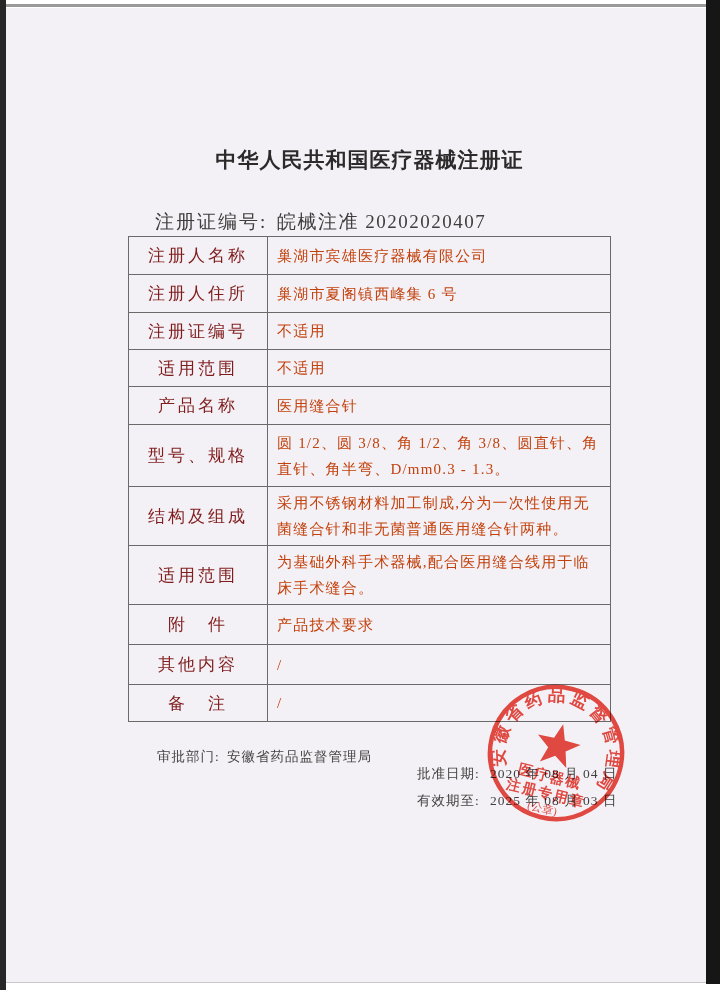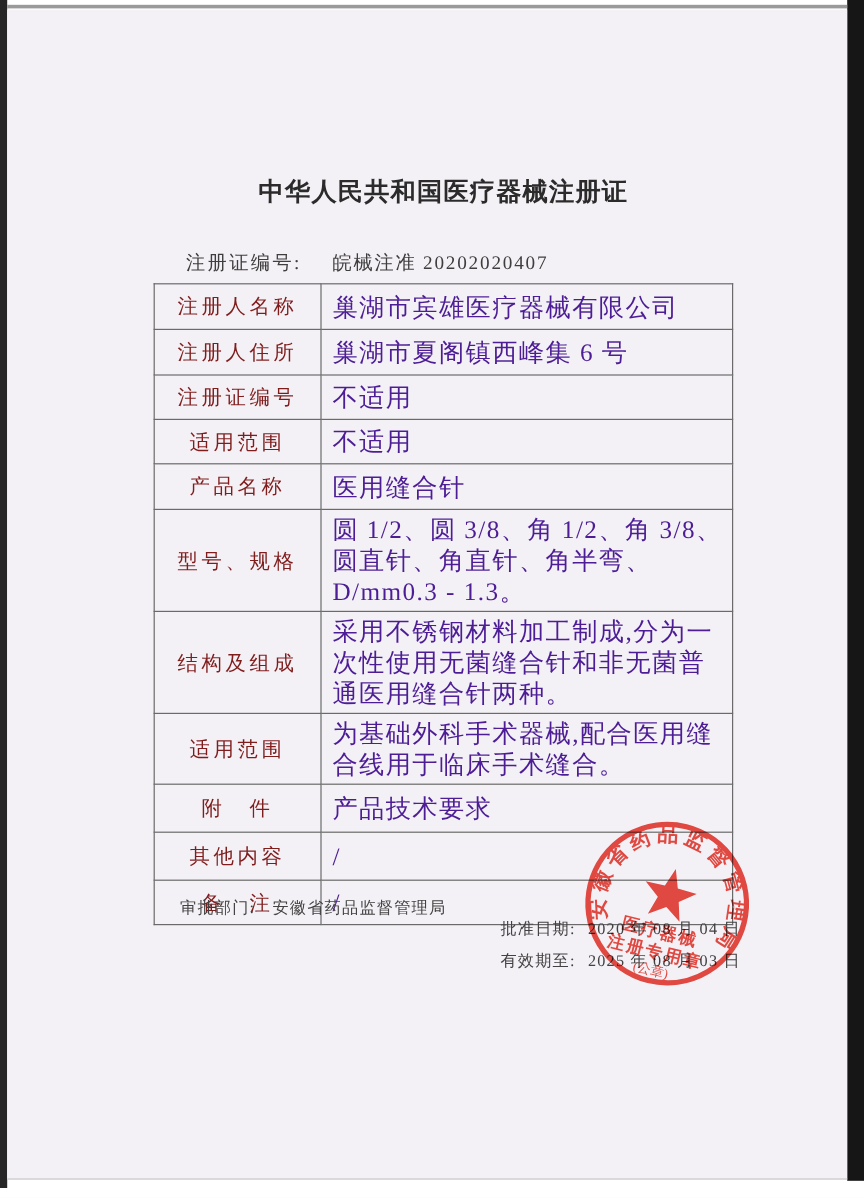--- a/index.html
+++ b/index.html
@@ -14,35 +14,35 @@
   .scan{position:relative;width:720px;height:998px;}
   .edge-left{position:absolute;left:0;top:0;width:6px;height:990px;background:#262626;}
   .edge-right{position:absolute;left:706px;top:0;width:14px;height:984px;background:#161616;}
   .edge-top{position:absolute;left:6px;top:4px;width:700px;height:3px;background:#9a9a9a;}
   .paper{position:absolute;left:6px;top:8px;width:700px;height:975px;background:var(--paper);
          border-bottom:1px solid #c9c6cc;}
 
   .title{position:absolute;left:122px;top:138px;width:483px;text-align:center;
          font-size:21px;font-weight:bold;letter-spacing:1px;color:#2c2b2b;font-family:Liberation Mono, monospace;}
 
-  .certno{position:absolute;left:149px;top:201px;font-size:16px;letter-spacing:1.5px;}
+  .certno{position:absolute;left:149px;top:201px;font-size:19px;letter-spacing:1.5px;}
   .certno .lbl{display:inline-block;width:122px;letter-spacing:2px;}
 
   table.cert{position:absolute;left:122px;top:228px;width:483px;border-collapse:collapse;
              table-layout:fixed;}
   table.cert td{border:1px solid var(--line);vertical-align:middle;}
   td.lblcell{width:139px;text-align:center;font-size:17px;letter-spacing:3px;color:#7f1d1d;}
-  td.valcell{padding:3px 6px 3px 9px;font-size:21px;letter-spacing:1.2px;line-height:26px;color:#4c1d95;}
+  td.valcell{padding:3px 6px 3px 9px;font-size:15px;letter-spacing:1.2px;line-height:26px;color:#c2410c;}
   tr.r1{height:38px;} tr.r2{height:38px;} tr.r3{height:37px;} tr.r4{height:37px;}
   tr.r5{height:37px;} tr.r6{height:38px;padding-left:34px;} tr.r7{height:62px;} tr.r8{height:55px;}
   tr.r9{height:45px;} tr.r10{height:40px;} tr.r11{height:40px;} tr.r12{height:37px;}
 
   .footer{position:absolute;left:0;top:0;width:700px;font-size:13.5px;letter-spacing:1px;color:#434242;}
   .approval{position:absolute;left:144px;top:740px;white-space:nowrap;}
-  .approval .lbl{display:inline-block;width:77px;}
+  .approval .lbl{display:inline-block;width:77px;text-align:center;}
   .dateline1{position:absolute;left:411px;top:739px;white-space:nowrap;}
   .dateline2{position:absolute;left:411px;top:766px;white-space:nowrap;}
   .dateline1 .lbl,.dateline2 .lbl{display:inline-block;width:73px;margin-top:18px;}
 
   .stamp{position:absolute;left:451px;top:646px;width:198px;height:198px;
          transform:rotate(14deg);mix-blend-mode:multiply;opacity:.9;z-index:5;}
   .stamp-ring{fill:none;stroke:var(--red);stroke-width:3.4;}
   .stamp-arc{font-size:13.2px;font-weight:bold;fill:var(--red);letter-spacing:3.2px;
              font-family:"Liberation Serif", serif;}
   .stamp-line{font-size:10.8px;font-weight:bold;fill:var(--red);text-anchor:middle;

